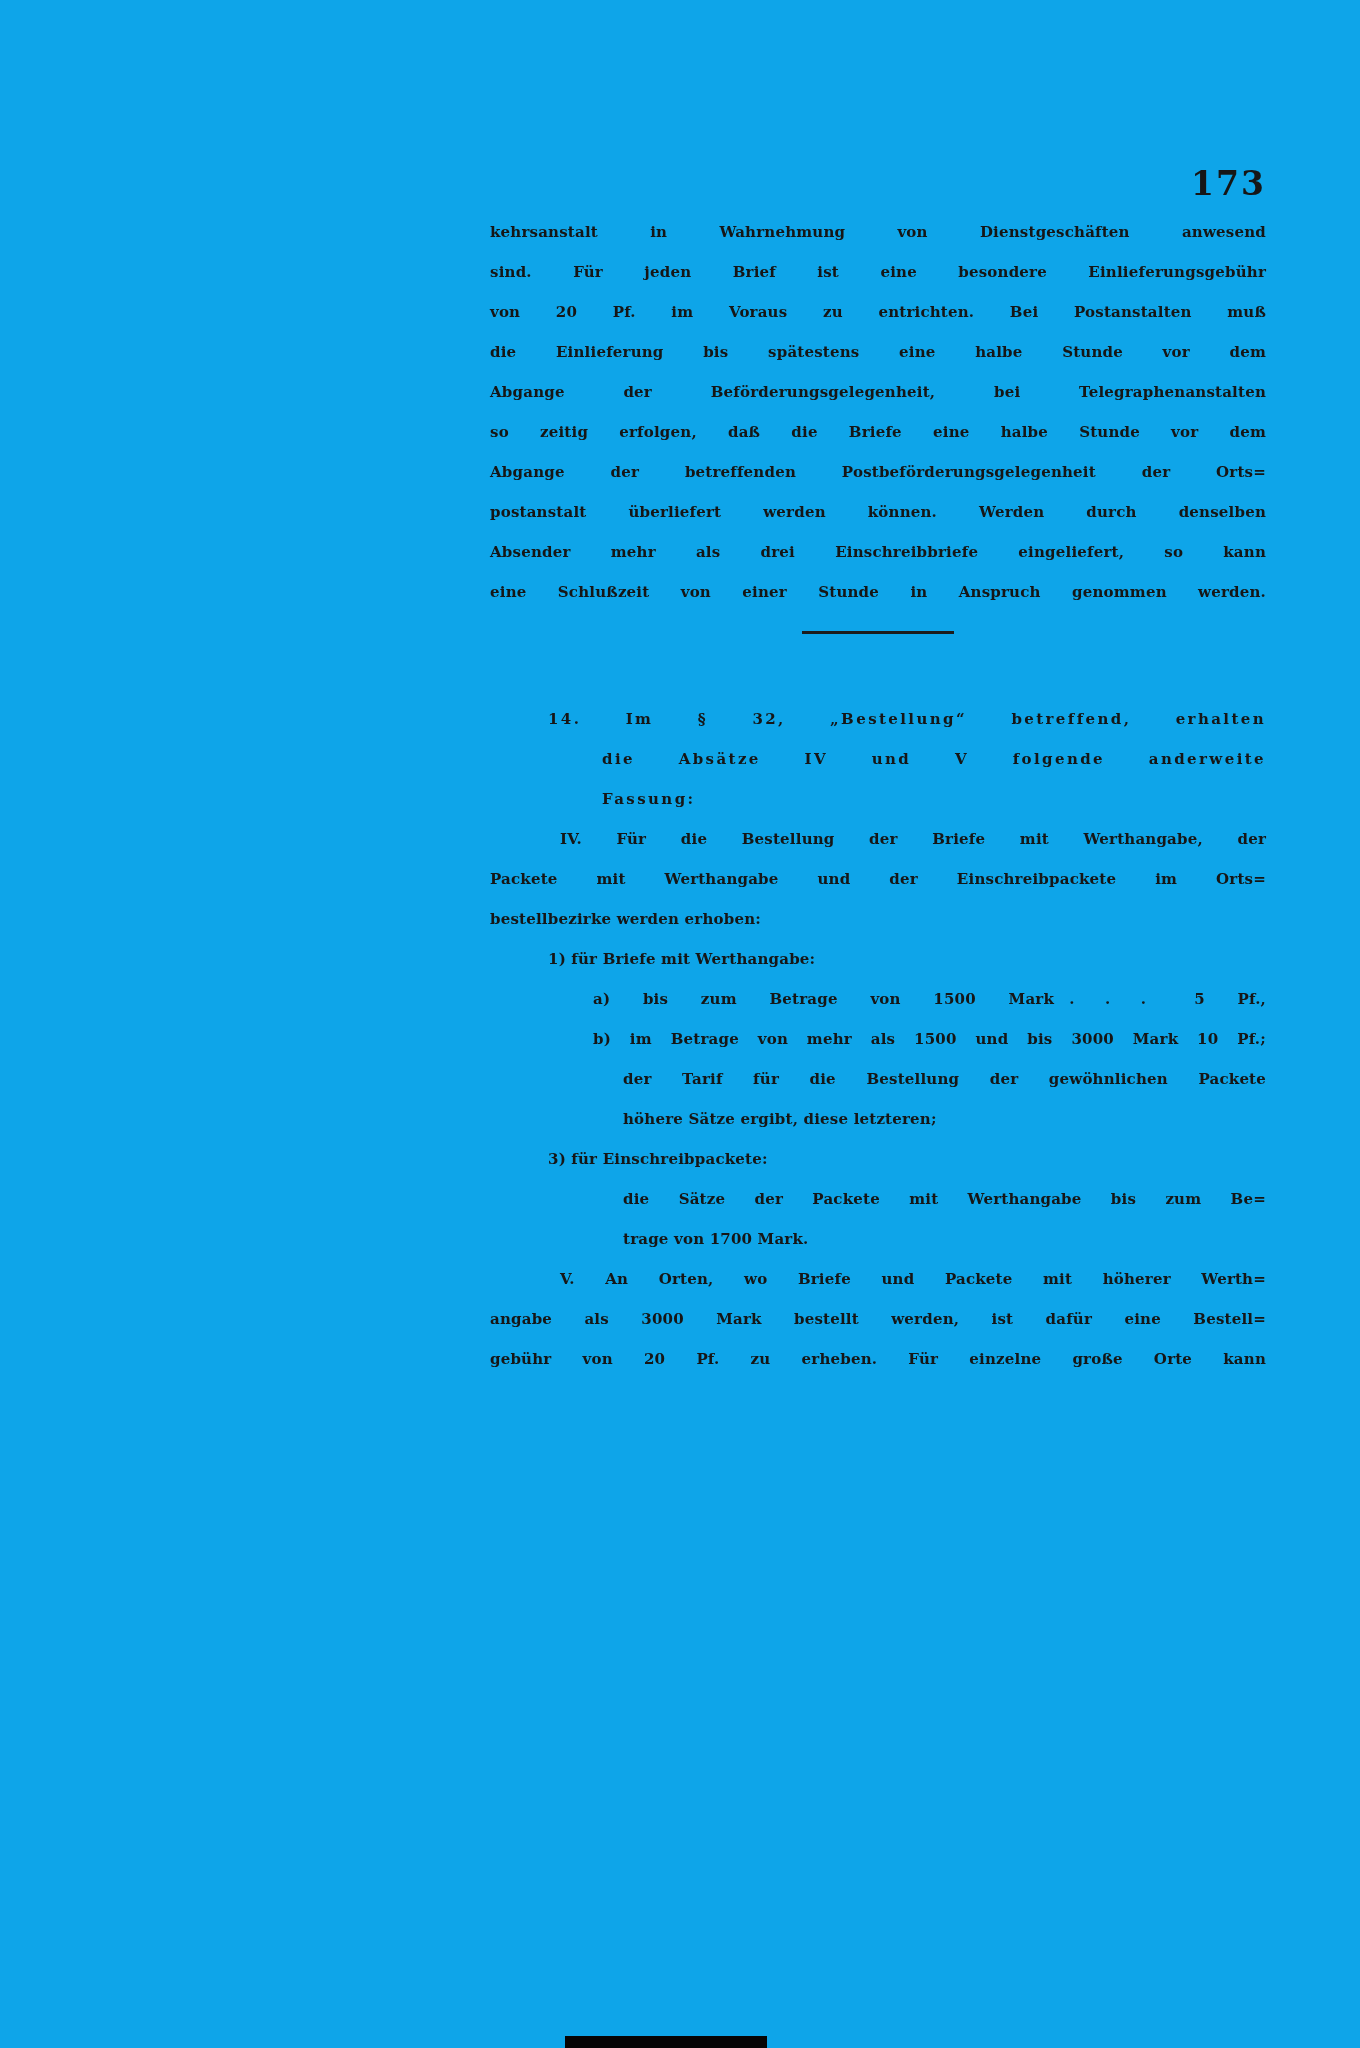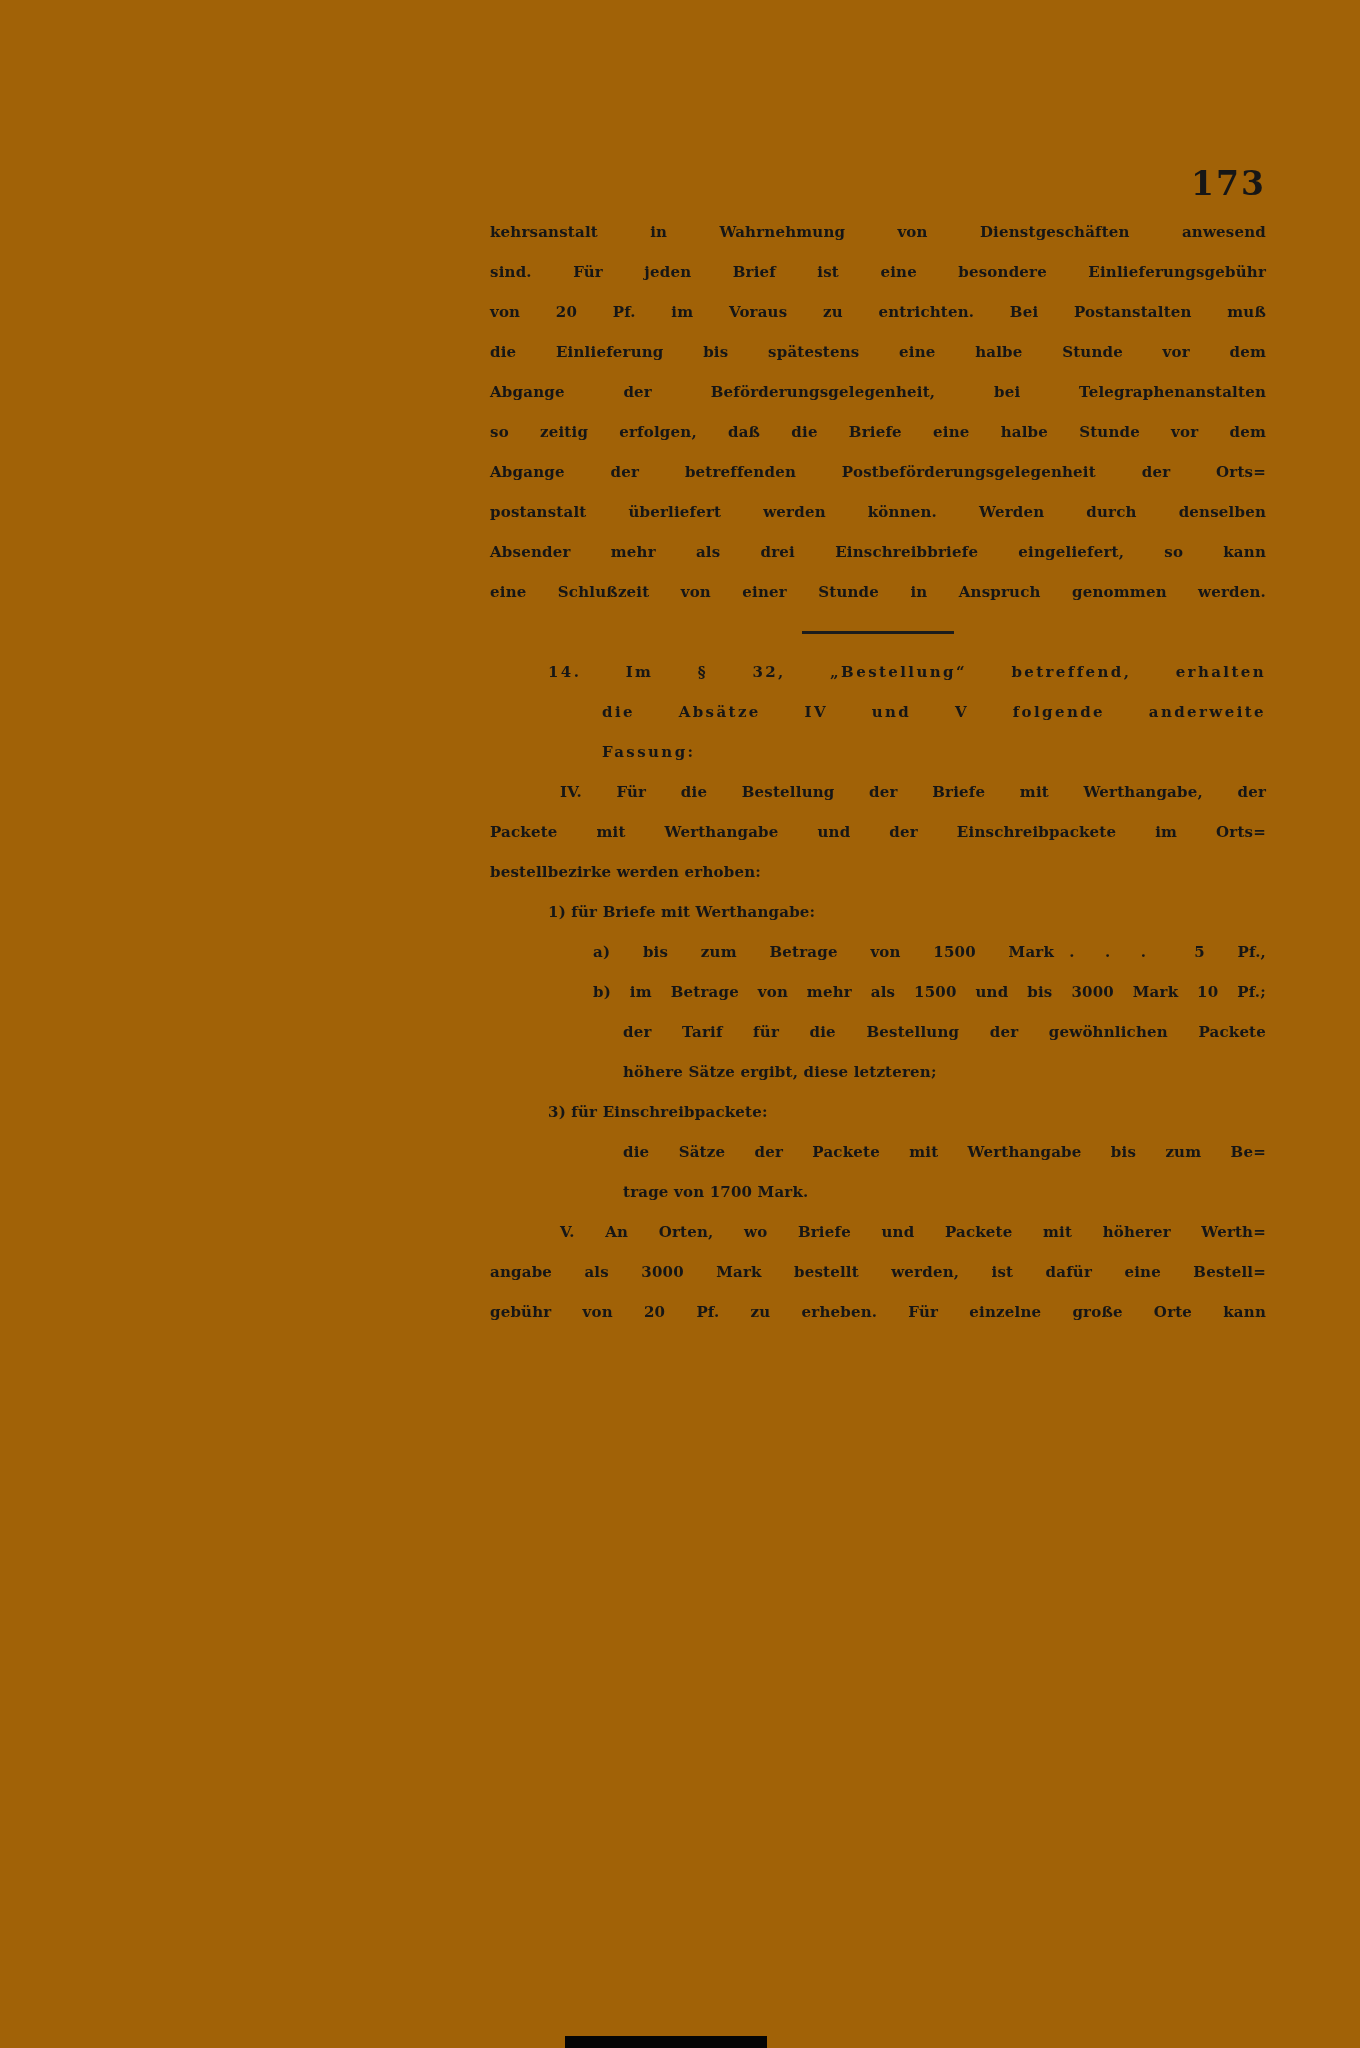--- a/index.html
+++ b/index.html
@@ -1,19 +1,19 @@
 <!DOCTYPE html>
 <html><head>
 <meta charset="utf-8">
 <style>
   html,body{margin:0;padding:0;background:#e8e8e4;}
   .page{
     position:relative;
     width:1360px;height:2048px;
-    background:#a16207;
+    background:#0ea5e9;
     font-family:"DejaVu Serif", serif;
     color:#161616;
     overflow:hidden;
   }
   .page-number{
     position:absolute;
     top:164px;right:94px;
     font-size:33px;font-weight:bold;letter-spacing:2px;
   }
   .text-column{
@@ -24,21 +24,21 @@
     font-size:15px;
     font-weight:bold;
     line-height:40px;
     text-align:justify;
     letter-spacing:0.2px;
   }
   .line.j{text-align-last:justify;}
   .line.nj{text-align-last:left;}
   .block.heading .line{letter-spacing:2.4px;}
   
-  .i-h1f{padding-left:58px;}
+  .i-h1f{padding-left:58px;margin-top:47px;}
   .i-h1c{padding-left:112px;}
   .i-first{padding-left:70px;}
   .i-l1{padding-left:58px;}
   .i-l2{padding-left:103px;}
   .i-l3{padding-left:133px;}
   .divider{
     height:40px;
     display:flex;align-items:center;justify-content:center;
   }
   .divider .rule{width:152px;border-top:3px solid #1c1c1c;}

